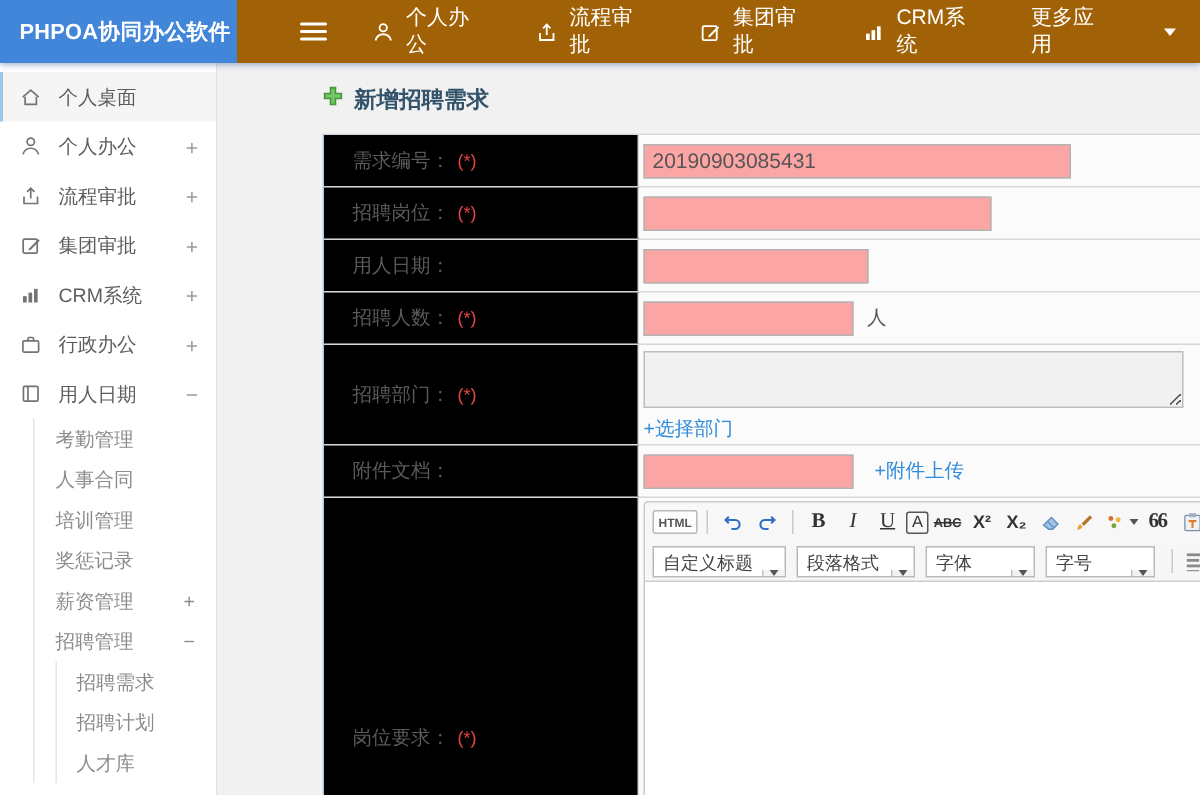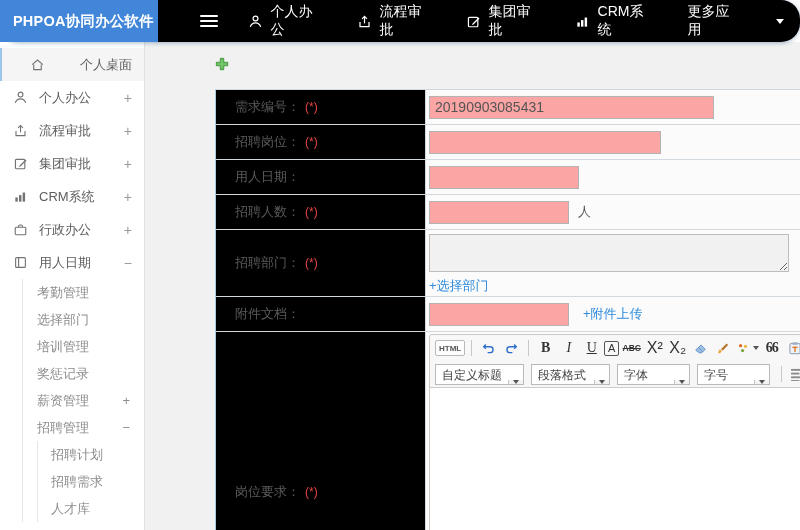--- a/index.html
+++ b/index.html
@@ -2,41 +2,41 @@
 <html><head>
 <meta charset="utf-8">
 <style>
   * { box-sizing: border-box; margin: 0; padding: 0; }
   html,body { width:800px; height:530px; overflow:hidden;
     font-family:"Liberation Sans","DejaVu Sans",sans-serif; background:#fff; }
   .screen { width:800px; height:530px; overflow:hidden; display:flex; flex-direction:column; }
 
   
   .header { height:42px; flex:0 0 42px; display:flex; align-items:stretch;
-    background:#000000; color:#fff; box-shadow:0 1px 4px rgba(60,100,150,.45); position:relative; z-index:5;border-radius:19px; }
+    background:#a16207; color:#fff; box-shadow:0 1px 4px rgba(60,100,150,.45); position:relative; z-index:5; }
   .logo { width:160px; background:#4186d8; display:flex; align-items:center; padding-left:13px;
     font-weight:bold; font-size:14.5px; letter-spacing:.2px; }
   .hamburger { display:flex; flex-direction:column; justify-content:center; gap:3px;
     margin-left:42px; margin-right:14px; cursor:pointer; align-self:center; }
   .hamburger i { display:block; width:18px; height:2px; background:#fff; border-radius:1px; }
   .nav { display:flex; align-items:center; }
   .nav-item { display:flex; align-items:center; gap:8px; padding:0 16px; font-size:14px; cursor:pointer; height:100%; }
   .nico { display:flex; align-items:center; }
   .caret-down { width:0; height:0; border-left:4px solid transparent; border-right:4px solid transparent;
     border-top:5px solid #fff; margin-left:2px; }
 
   
   .layout { flex:1; display:flex; min-height:0; }
   .sidebar { width:145px; flex:0 0 145px; background:#fff; border-right:1px solid #e0e0e0;
     padding-top:6px; overflow:hidden; }
   .side-item { height:33px; display:flex; align-items:center; padding:0 12px 0 13px;
     color:#5d5d5d; font-size:13px; cursor:pointer; }
   .side-item .sico { width:17px; margin-right:9px; color:#737373; display:flex; align-items:center; }
   .side-item .toggle { margin-left:auto; color:#9a9a9a; font-size:14px; }
-  .side-item.active { background:#f5f5f5; border-left:2px solid #9cc6ec; padding-left:28px;justify-content:space-between; }
+  .side-item.active { background:#f5f5f5; border-left:2px solid #9cc6ec; padding-left:11px; }
   .submenu { margin-left:22px; border-left:1px solid #e6e6e6; }
   .sub-item { height:27px; display:flex; align-items:center; padding:0 14px; color:#8c8c8c;
     font-size:13px; cursor:pointer; }
   .subsub { margin-left:14px; border-left:1px solid #e6e6e6; }
   .subsub .sub-item { padding-left:13px; }
 
   
   .main { flex:1; background:#f1f1f1; overflow:hidden; }
   .page-title { margin:14px 0 0 70px; display:flex; align-items:center; gap:7px; height:20px; }
   .title-text { font-size:15px; font-weight:bold; color:#33536b; }
@@ -71,21 +71,21 @@
     font-size:13px; color:#333; border-radius:2px; cursor:pointer; flex:0 0 auto; }
   .sep { width:1px; height:16px; background:#c8c8c8; margin:0 4px; flex:0 0 1px; }
   .html-btn { border:1px solid #b9b9b9; background:#fdfdfd; font-size:8px; font-weight:bold;
     color:#555; padding:2px 3px; min-width:26px; height:16px; }
   .undo,.redo { color:#2d6fc6; font-size:16px; font-weight:bold; }
   .bold { font-weight:bold; font-family:"Liberation Serif",serif; font-size:14px; }
   .italic { font-style:italic; font-family:"Liberation Serif",serif; font-size:14px; }
   .under { text-decoration:underline; font-family:"Liberation Serif",serif; font-size:14px; }
   .boxA { border:1px solid #555; font-size:11px; line-height:11px; padding:1px 2px; min-width:15px; height:15px; }
   .abc { font-size:8.5px; font-weight:bold; text-decoration:line-through; }
-  .supsub { font-size:16px; font-weight:normal; }
+  .supsub { font-size:12px; font-weight:bold; }
   .quote66 { font-family:"Liberation Serif",serif; font-weight:bold; font-size:14px; letter-spacing:-1px; }
   .caret-sm { width:0; height:0; border-left:3px solid transparent; border-right:3px solid transparent;
     border-top:4px solid #555; display:inline-block; }
   .tb-select { display:inline-flex; align-items:flex-end; height:21px; background:#fff;
     border:1px solid #b9b9b9; margin-right:5px; cursor:pointer; flex:0 0 auto; }
   .tb-select .txt { padding:3px 6px 0 6px; font-size:12px; color:#444; }
   .tw56{min-width:56px} .tw62{min-width:62px}
   .tb-select .arrow { width:15px; border-left:1px solid #c4c4c4; display:flex; align-items:center; justify-content:center; background:#f3f3f3; }
   .editor-content { background:#fff; border-top:1px solid #ccc; height:230px; }
 </style>
@@ -224,58 +224,59 @@
         </span>
         <span>用人日期</span>
         <span class="toggle">−</span>
       </div>
 
       <div class="submenu">
         <div class="sub-item">
           <span>考勤管理</span>
         </div>
         <div class="sub-item">
-          <span>选择部门</span>
+          <span>人事合同</span>
         </div>
         <div class="sub-item">
           <span>培训管理</span>
         </div>
         <div class="sub-item">
           <span>奖惩记录</span>
         </div>
         <div class="sub-item">
           <span>薪资管理</span>
           <span class="toggle" style="margin-left:auto">+</span>
         </div>
         <div class="sub-item">
           <span>招聘管理</span>
           <span class="toggle" style="margin-left:auto">−</span>
         </div>
         <div class="subsub">
           <div class="sub-item">
+            <span>招聘需求</span>
+          </div>
+          <div class="sub-item">
             <span>招聘计划</span>
-          </div>
-          <div class="sub-item">
-            <span>招聘需求</span>
           </div>
           <div class="sub-item">
             <span>人才库</span>
           </div>
         </div>
       </div>
     </aside>
 
     <div class="main">
       <div class="page-title">
         <span>
           <svg width="14" height="14" viewBox="0 0 16 16">
               <path d="M6 1.5h4V6h4.5v4H10v4.5H6V10H1.5V6H6z" fill="#5cb853" stroke="#41973a" stroke-width="1"></path>
               <path d="M7 3h2v4h4v2H9v4H7V9H3V7h4z" fill="#8ed285" opacity=".55"></path>
             </svg>
         </span>
+        <span class="title-text">新增招聘需求</span>
       </div>
 
       <div class="form-table">
 
         <div class="frow h35">
           <div class="flabel">
             <span>需求编号：</span>
             <span class="req">(*)</span>
           </div>
           <div class="ffield">

